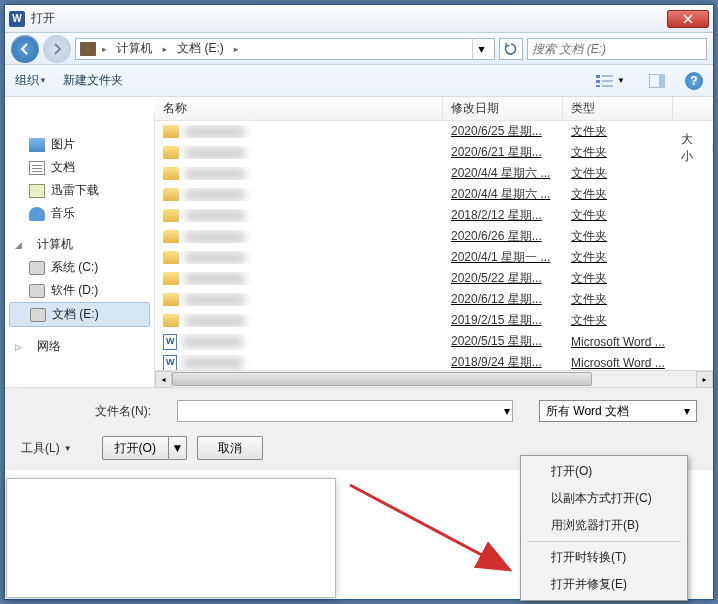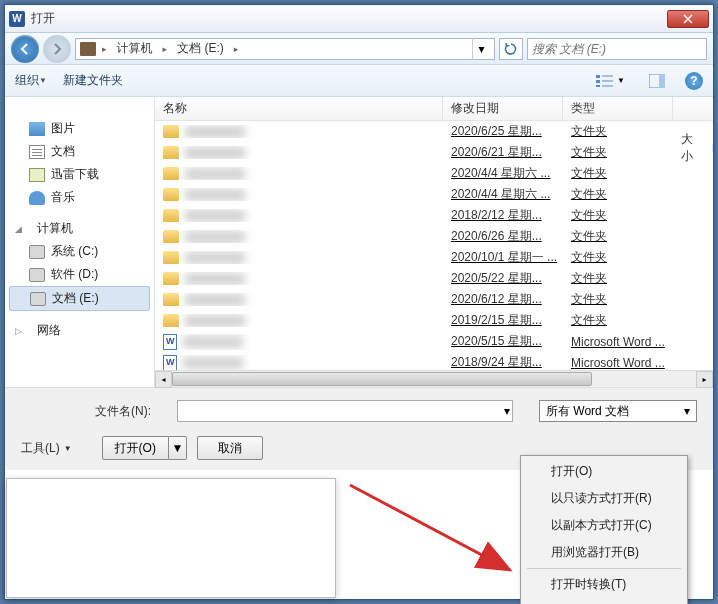--- a/index.html
+++ b/index.html
@@ -23,21 +23,21 @@
 .searchbox { width: 180px; height: 22px; background: #fff; border: 1px solid #a8b8c8; display: flex; align-items: center; padding: 0 4px; gap: 41px; }
 .searchbox input { border: none; outline: none; flex: 1; color: #888; font-style: italic; }
 .searchbox .search-icon { color: #3e6fa0; }
 .toolbar { height: 32px; background: linear-gradient(#f5f9fd, #e8f0f8); display: flex; align-items: center; padding: 0 10px; gap: 16px; border-bottom: 1px solid #d0dce8; }
 .toolbar .tb-item { display: flex; align-items: center; cursor: pointer; color: #1a3a5a; }
 .toolbar .tb-item .drop { font-size: 8px; color: #555; }
 .toolbar .spacer { flex: 1; }
 .toolbar .view-btn { display: flex; align-items: center; gap: 2px; padding: 2px 4px; cursor: pointer; }
 .help-icon { width: 18px; height: 18px; border-radius: 50%; background: radial-gradient(#6ab0e8, #2e7ab8); color: #fff; display: flex; align-items: center; justify-content: center; font-weight: bold; cursor: pointer; }
 .main { display: flex; height: 290px; }
-.sidebar { width: 150px; border-right: 1px solid #e0e0e0; overflow-y: auto; padding: 20px 0; }
+.sidebar { width: 150px; border-right: 1px solid #e0e0e0; overflow-y: auto; padding: 20px 0; margin-top: 16px; }
 .sb-item { display: flex; align-items: center; padding: 3px 8px 3px 24px; gap: 6px; cursor: pointer; color: #222; }
 .sb-item.selected { background: #d8e6f4; border: 1px solid #a8c4e0; border-radius: 2px; margin: 0 4px; padding-left: 20px; }
 .sb-item .sb-ico { width: 16px; height: 14px; flex-shrink: 0; }
 .sb-group { display: flex; align-items: center; padding: 3px 8px 3px 10px; gap: 6px; margin-top: 8px; color: #222; cursor: pointer; }
 .sb-group .tri { font-size: 9px; color: #888; width: 10px; }
 .ico-pic { background: linear-gradient(#7eb8e8, #4a8cc8); }
 .ico-doc { background: #fff; border: 1px solid #888; position: relative; }
 .ico-doc::after { content: ""; position: absolute; top: 3px; left: 2px; right: 2px; height: 1px; background: #888; box-shadow: 0 3px 0 #888, 0 6px 0 #888; }
 .ico-dl { background: #e8f0c8; border: 1px solid #8a9a5a; }
 .ico-music { background: #5a9ad8; border-radius: 50% 50% 2px 2px; }
@@ -272,21 +272,21 @@
             </div>
             <div class="cell col-date">2020/6/26 星期...</div>
             <div class="cell col-type">文件夹</div>
             <div class="cell col-size"></div>
           </div>
           <div class="fl-row">
             <div class="cell name col-name">
               <div class="folder-ico"></div>
               <span class="blur"></span>
             </div>
-            <div class="cell col-date">2020/10/1 星期一 ...</div>
+            <div class="cell col-date">2020/4/1 星期一 ...</div>
             <div class="cell col-type">文件夹</div>
             <div class="cell col-size"></div>
           </div>
           <div class="fl-row">
             <div class="cell name col-name">
               <div class="folder-ico"></div>
               <span class="blur"></span>
             </div>
             <div class="cell col-date">2020/5/22 星期...</div>
             <div class="cell col-type">文件夹</div>
@@ -358,21 +358,20 @@
         <div class="drop-btn">▼</div>
       </div>
       <div class="btn">取消</div>
     </div>
   </div>
 </div>
 
 <div class="dropdown-menu">
   <div id="dm-items">
       <div class="dm-item">打开(O)</div>
-      <div class="dm-item">以只读方式打开(R)</div>
       <div class="dm-item">以副本方式打开(C)</div>
       <div class="dm-item">用浏览器打开(B)</div>
       <div class="dm-sep"></div>
       <div class="dm-item">打开时转换(T)</div>
       <div class="dm-item">打开并修复(E)</div>
     </div>
 </div>
 
 <div class="desktop-area"></div>
 

